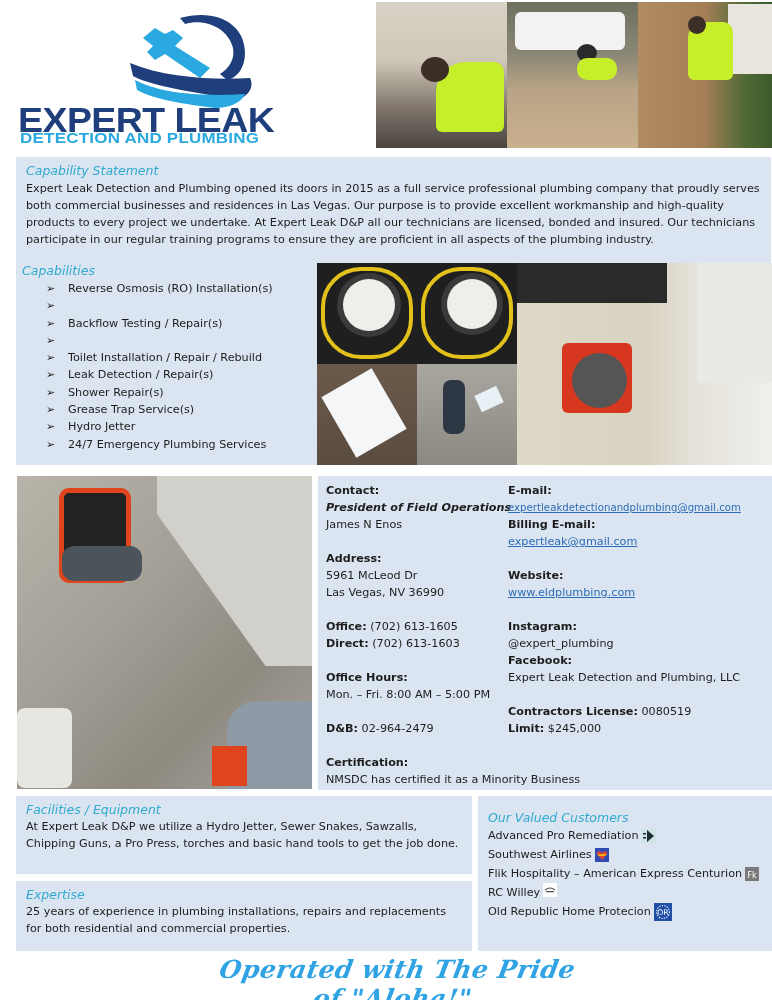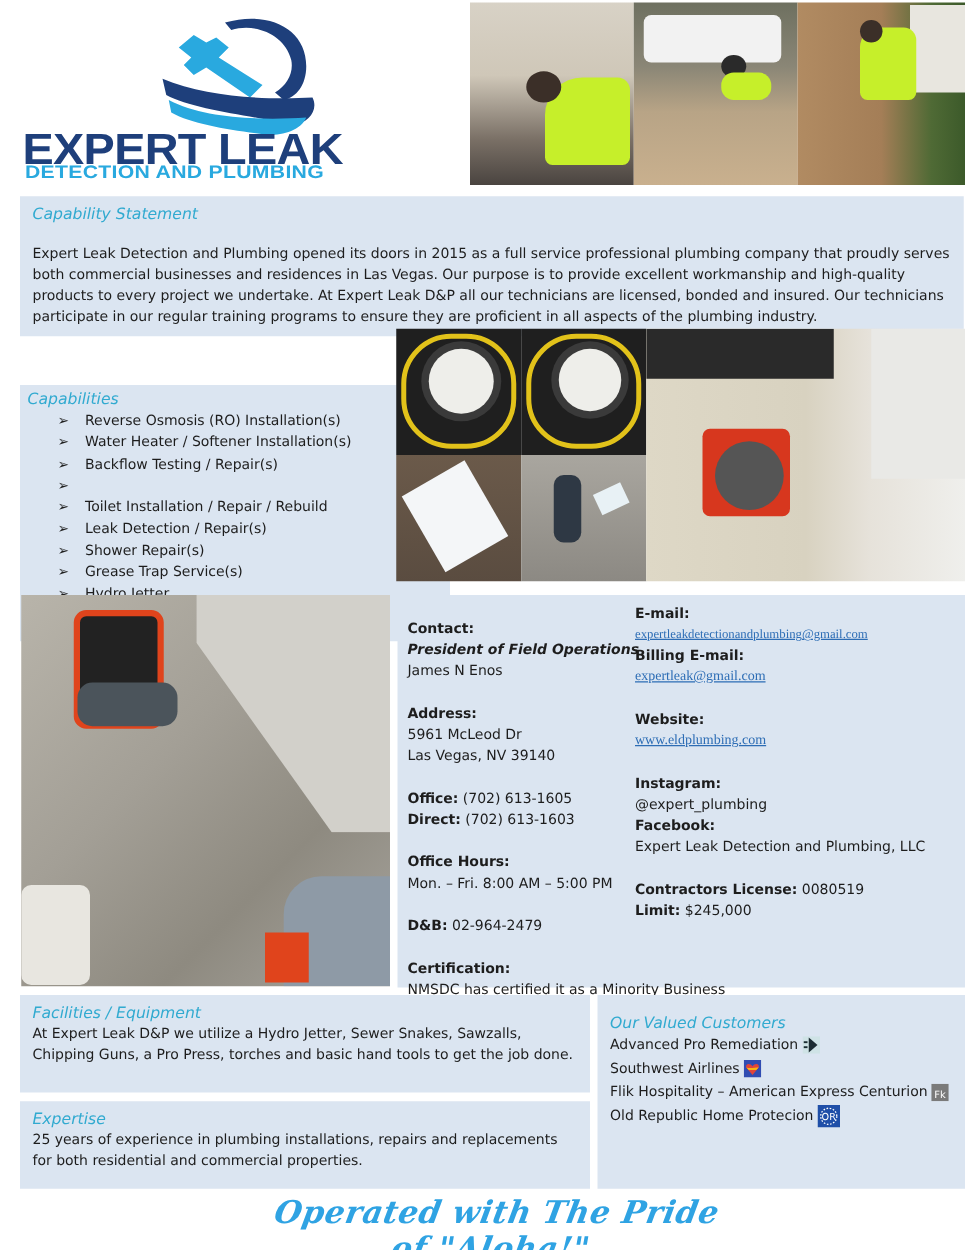--- a/index.html
+++ b/index.html
@@ -14,37 +14,37 @@
     #logo { position: absolute; left: 15px; top: 8px; width: 340px; height: 135px; }
     #logo .brand-main { position: absolute; left: 3px; top: 97px; width: 335px; font-family: "Liberation Sans", sans-serif; font-weight: 900; font-size: 35px; letter-spacing: -0.5px; color: #1e3f7b; line-height: 30px; transform: scaleX(1.07); transform-origin: left; }
     #logo .brand-sub { position: absolute; left: 5px; top: 123px; width: 335px; font-family: "Liberation Sans", sans-serif; font-weight: 900; font-size: 14.5px; color: #29a9df; line-height: 14px; transform: scaleX(1.17); transform-origin: left; letter-spacing: 0.2px; }
 
     
     .photo { position: absolute; overflow: hidden; }
     .photo .ph { position: absolute; }
 
     
     #cap-stmt { left: 16px; top: 157px; width: 755px; height: 112px; padding: 6px 10px; }
-    #cap-stmt .body-text { margin-top: 15px; }
-
-    
-    #capabilities { left: 16px; top: 260px; width: 344px; height: 205px; padding: 3px 6px; margin-top: 48px; }
+    #cap-stmt .body-text { margin-top: 1px; }
+
+    
+    #capabilities { left: 16px; top: 260px; width: 344px; height: 205px; padding: 3px 6px; }
     #capabilities ul { list-style: none; margin-top: 1px; padding-left: 24px; }
     #capabilities li { font-size: 11.2px; line-height: 17.3px; display: flex; }
     #capabilities li .arrow { width: 22px; flex-shrink: 0; font-size: 11px; }
 
     
     #contact { left: 318px; top: 476px; width: 454px; height: 314px; padding: 6px 8px; }
     .col { position: absolute; top: 6px; }
-    .col.left { left: 8px; width: 180px; margin-top: 12px; }
+    .col.left { left: 8px; width: 180px; }
     .col.right { left: 190px; width: 260px; }
     .line { font-size: 11.2px; line-height: 17px; white-space: nowrap; }
     .b { font-weight: bold; }
     .bi { font-weight: bold; font-style: italic; }
-    .link { color: #2d6db5; text-decoration: underline; font-family: Liberation Serif, serif; }
+    .link { color: #2d6db5; text-decoration: underline; }
     .gap { height: 17px; }
 
     
     #facilities { left: 16px; top: 796px; width: 456px; height: 78px; padding: 6px 10px; }
     #expertise { left: 16px; top: 881px; width: 456px; height: 70px; padding: 6px 10px; }
     #customers { left: 478px; top: 796px; width: 294px; height: 155px; padding: 14px 10px; }
     #customers .cust { font-size: 11.2px; line-height: 19px; white-space: nowrap; display: flex; align-items: center; }
     .cust-logo { display: inline-block; margin-left: 3px; width: 14px; height: 14px; }
 
     #tagline { position: absolute; left: 205px; top: 955px; width: 380px; text-align: center; font-family: "DejaVu Serif", serif; font-style: italic; font-weight: bold; font-size: 25px; color: #2fa3e3; letter-spacing: 0.5px; transform: skewX(-10deg); }
@@ -88,21 +88,20 @@
 
 <div class="box" id="capabilities">
   <div class="heading">Capabilities</div>
   <ul>
     <li>
         <span class="arrow">➢</span>
         <span>Reverse Osmosis (RO) Installation(s)</span>
       </li>
     <li>
         <span class="arrow">➢</span>
-        <span>Water Heater / Softener Installation(s)</span>
       </li>
     <li>
         <span class="arrow">➢</span>
         <span>Backflow Testing / Repair(s)</span>
       </li>
     <li>
         <span class="arrow">➢</span>
       </li>
     <li>
         <span class="arrow">➢</span>
@@ -165,21 +164,21 @@
 </div>
 
 <div class="box" id="contact">
   <div class="col left">
     <div class="line b">Contact:</div>
     <div class="line bi">President of Field Operations</div>
     <div class="line">James N Enos</div>
     <div class="gap"></div>
     <div class="line b">Address:</div>
     <div class="line">5961 McLeod Dr</div>
-    <div class="line">Las Vegas, NV 39140</div>
+    <div class="line">Las Vegas, NV 36990</div>
     <div class="gap"></div>
     <div class="line"><span class="b">Office:</span><span> (702) 613-1605</span></div>
     <div class="line"><span class="b">Direct:</span><span> (702) 613-1603</span></div>
     <div class="gap"></div>
     <div class="line b">Office Hours:</div>
     <div class="line">Mon. – Fri. 8:00 AM – 5:00 PM</div>
     <div class="gap"></div>
     <div class="line"><span class="b">D&amp;B:</span><span> 02-964-2479</span></div>
     <div class="gap"></div>
     <div class="line b">Certification:</div>
@@ -234,20 +233,28 @@
       </svg>
   </div>
   <div class="cust">
     <span>Flik Hospitality – American Express Centurion</span>
     <svg class="cust-logo" viewBox="0 0 14 14">
         <rect width="14" height="14" fill="#7a7a7a"></rect>
         <text x="7" y="11" font-size="8" fill="#fff" text-anchor="middle" font-family="DejaVu Sans, sans-serif">Fk</text>
       </svg>
   </div>
   <div class="cust">
+    <span>RC Willey</span>
+    <svg class="cust-logo" viewBox="0 0 14 14" style="margin-top:-6px;">
+        <rect width="14" height="14" fill="#ffffff"></rect>
+        <path d="M2 7 Q7 3 12 7" stroke="#555" stroke-width="1.2" fill="none"></path>
+        <rect x="3" y="8" width="8" height="1.3" fill="#555"></rect>
+      </svg>
+  </div>
+  <div class="cust">
     <span>Old Republic Home Protecion</span>
     <svg class="cust-logo" viewBox="0 0 14 14" style="width:18px;height:18px;">
         <rect width="14" height="14" fill="#1f4fa8"></rect>
         <circle cx="7" cy="7" r="5" fill="none" stroke="#fff" stroke-width="0.8" stroke-dasharray="1 1"></circle>
         <text x="7" y="9.5" font-size="6" fill="#fff" text-anchor="middle" font-family="DejaVu Sans, sans-serif">OR</text>
       </svg>
   </div>
 </div>
 
 <div id="tagline">Operated with The Pride of "Aloha!"</div>

